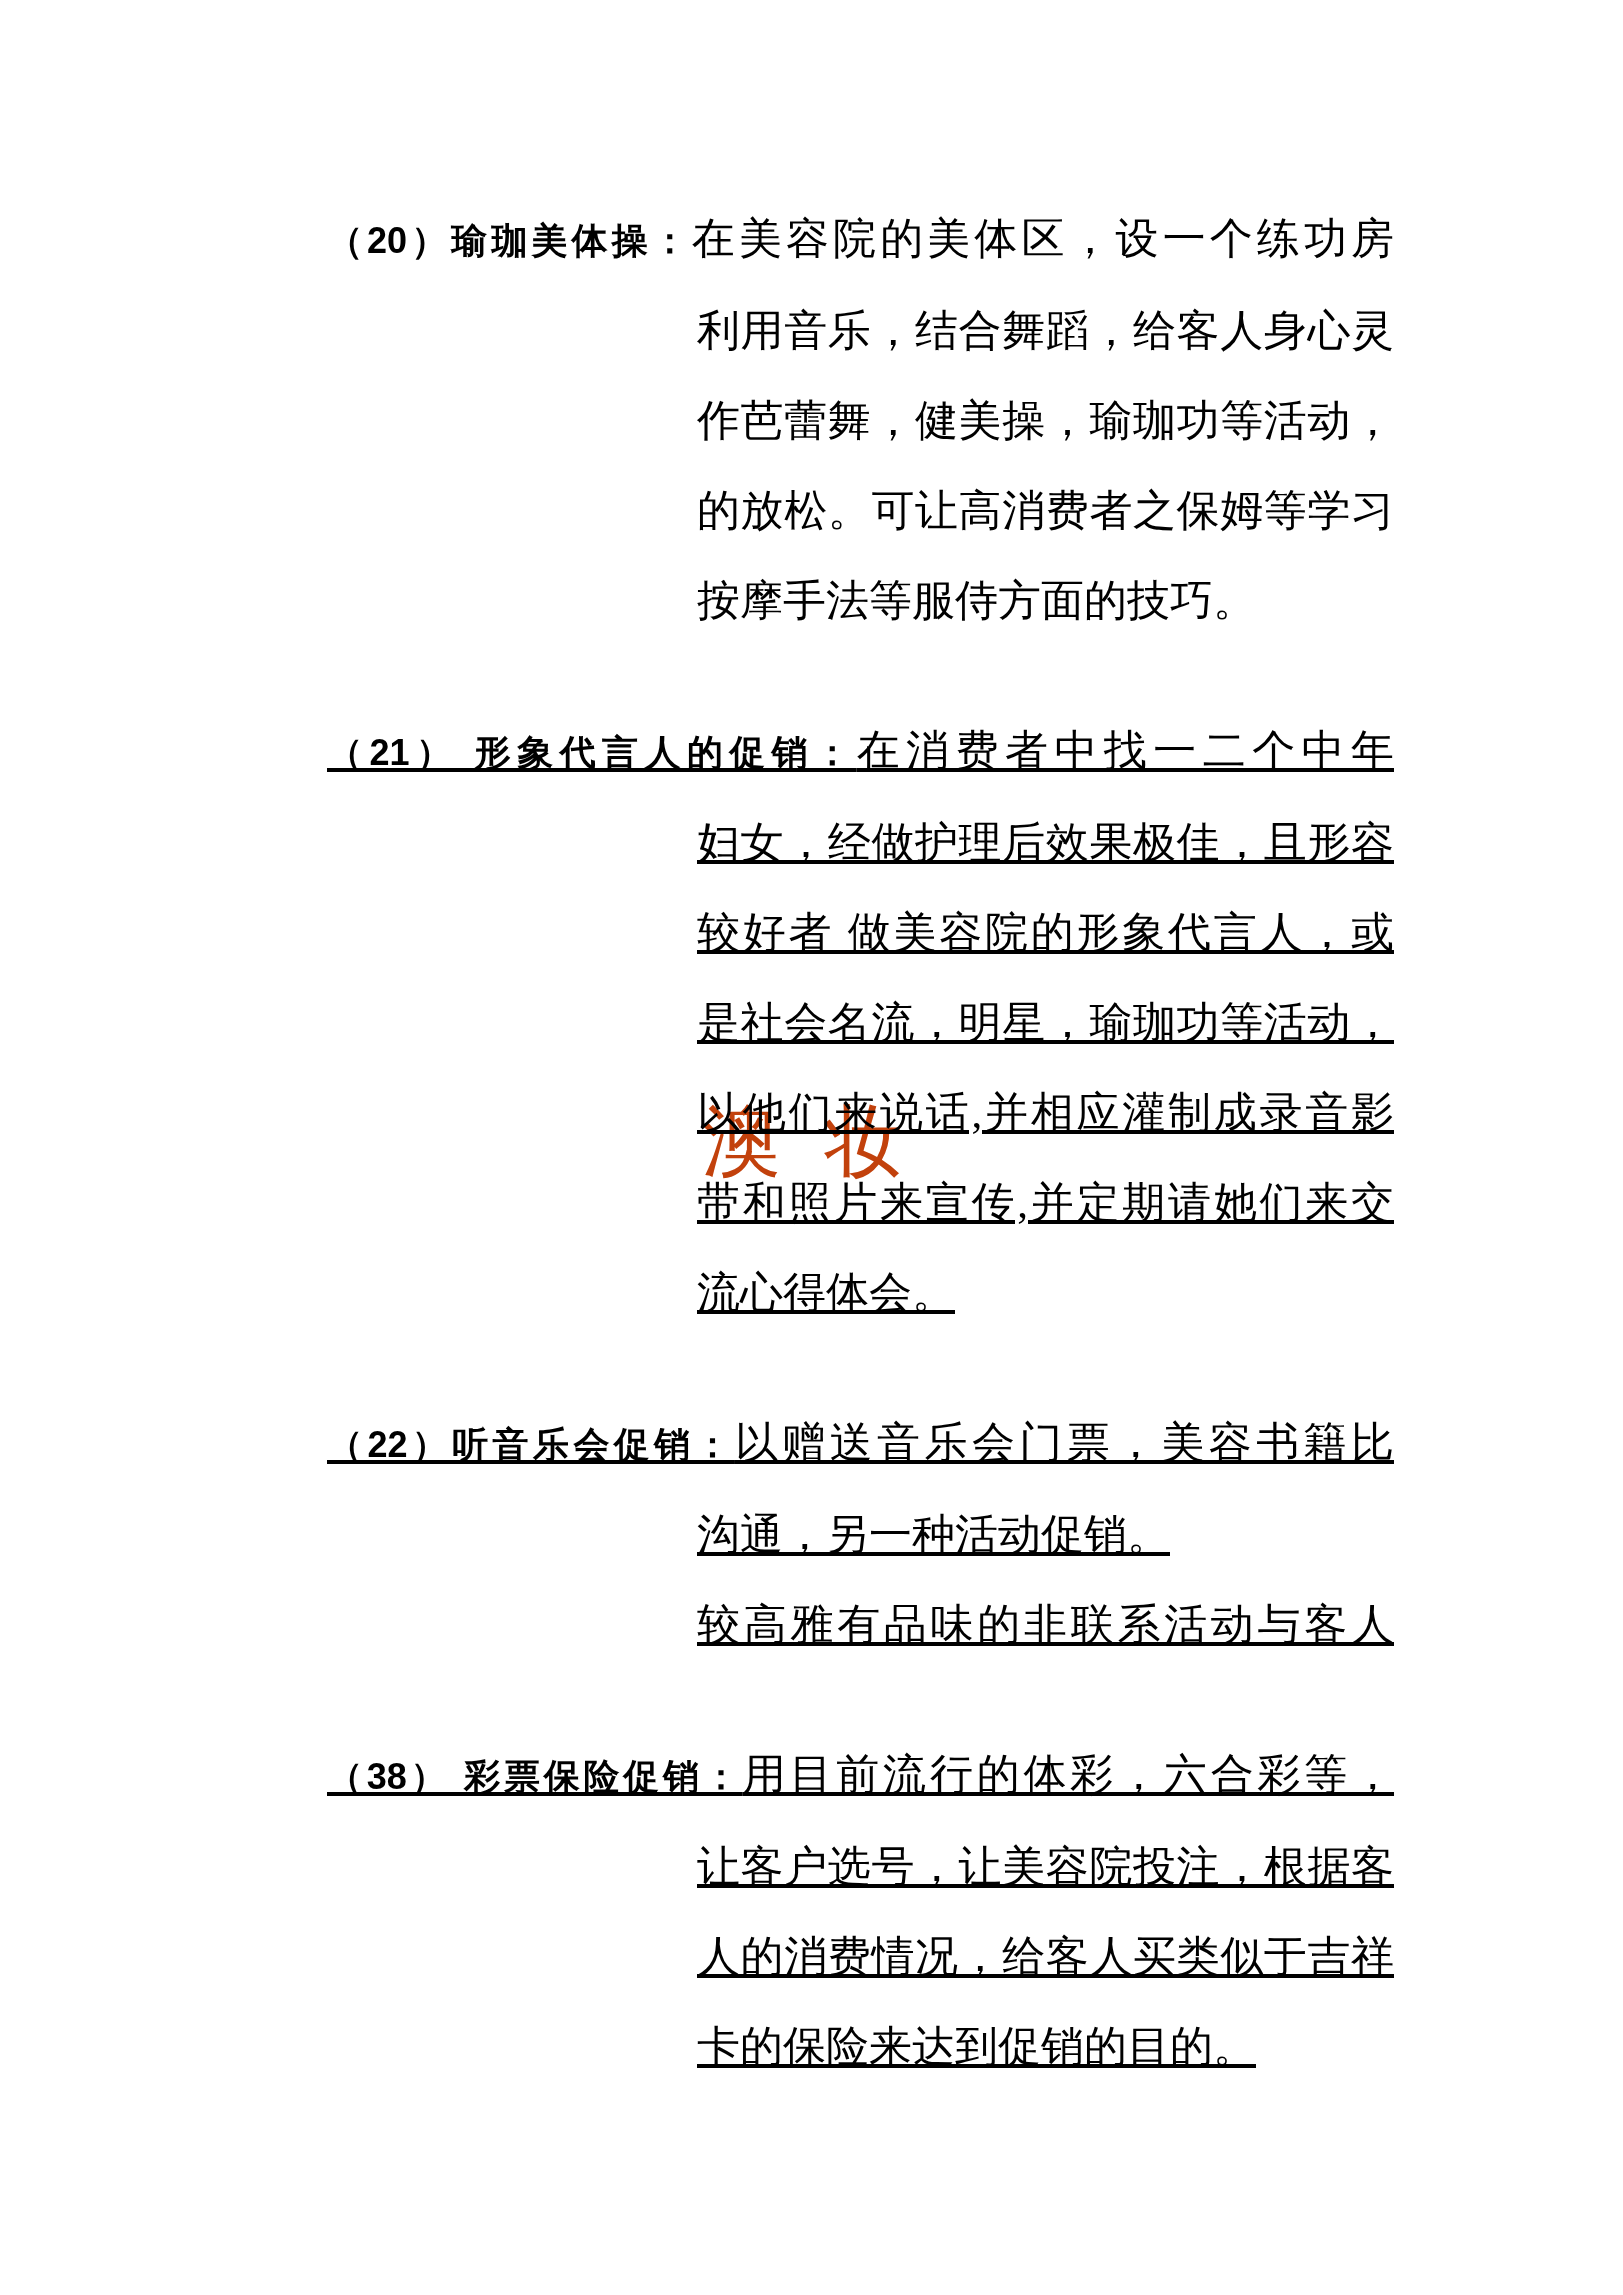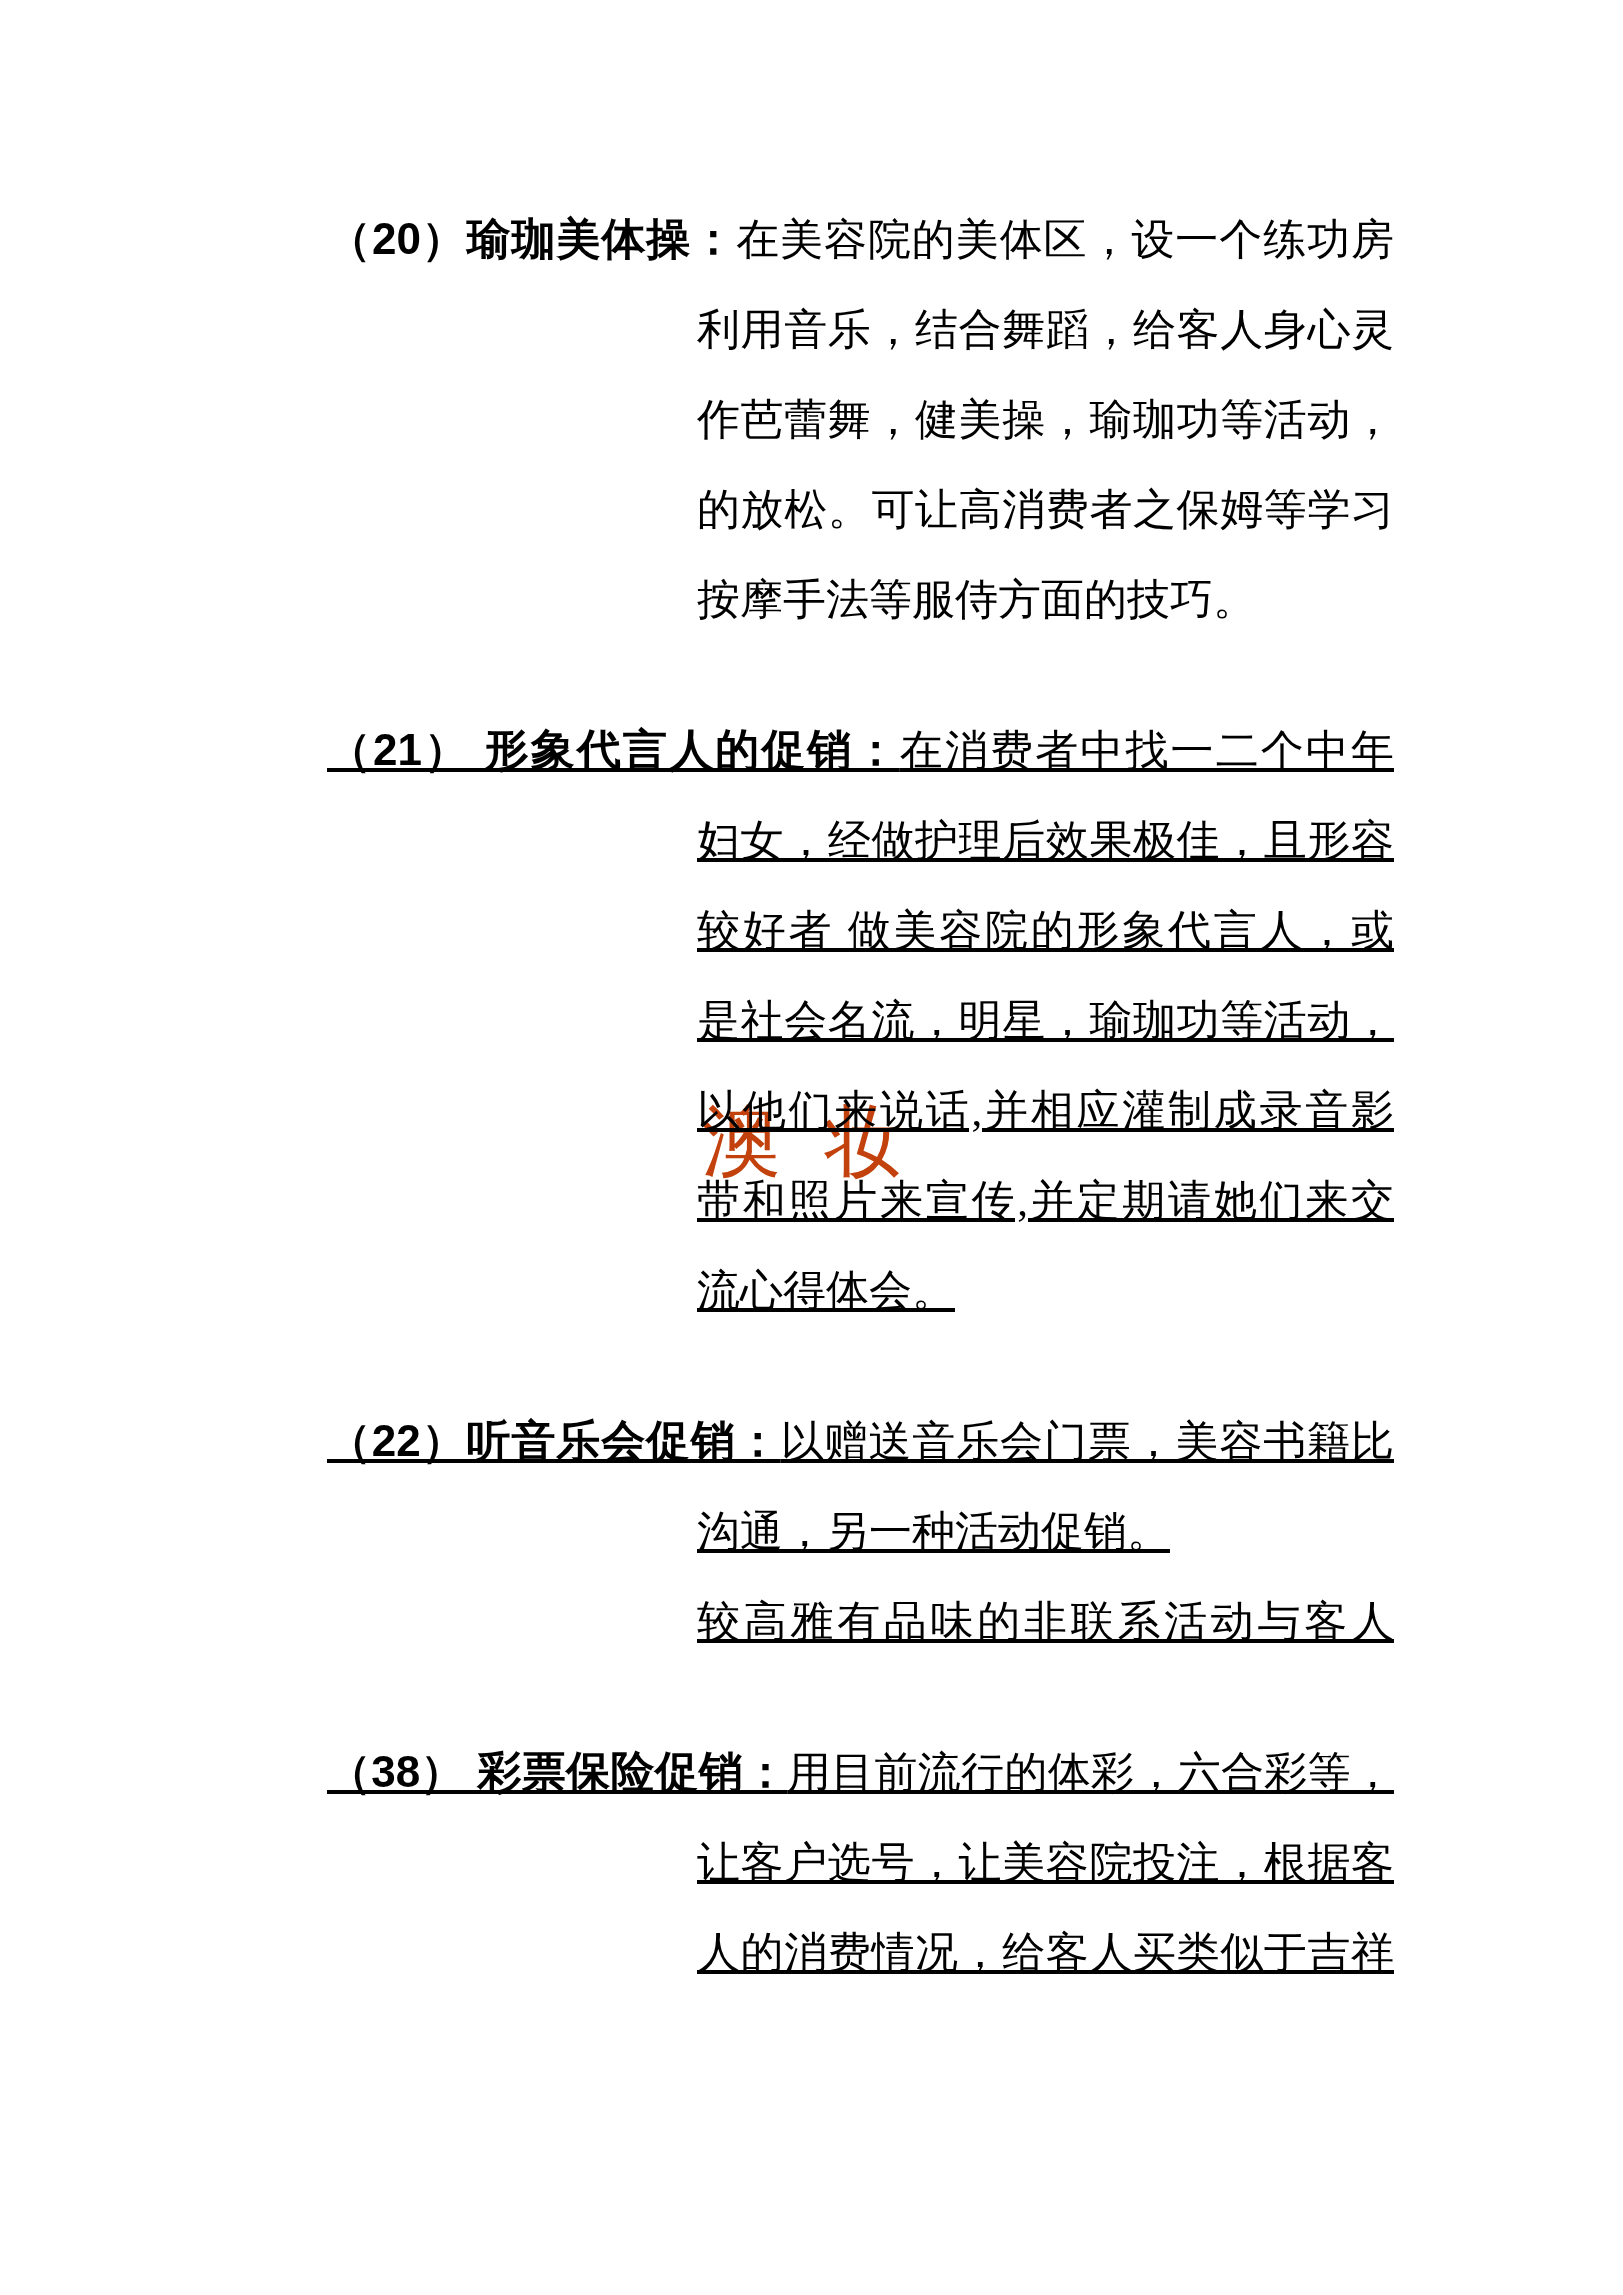--- a/index.html
+++ b/index.html
@@ -60,21 +60,21 @@
   .line.cont {
     margin-left: 370px;
   }
   .line.last {
     text-align: justify;
     text-align-last: left;
   }
   .heading {
     font-family: "Liberation Sans", "DejaVu Sans", sans-serif;
     font-weight: 700;
-    font-size: 44px;
+    font-size: 36px;
   }
 </style>
 </head>
 <body>
 
 <div class="page">
 
   <div class="watermark">澳 妆</div>
 
   <div class="content">
@@ -100,17 +100,18 @@
     <div class="para">
       <div class="line first"><span class="heading">（22）听音乐会促销：</span><span>以赠送音乐会门票，美容书籍比</span></div>
       <div class="line cont last">沟通，另一种活动促销。</div>
       <div class="line cont">较高雅有品味的非联系活动与客人</div>
     </div>
 
     <div class="para">
       <div class="line first"><span class="heading">（38） 彩票保险促销：</span><span>用目前流行的体彩，六合彩等，</span></div>
       <div class="line cont">让客户选号，让美容院投注，根据客</div>
       <div class="line cont">人的消费情况，给客人买类似于吉祥</div>
+      <div class="line cont last">卡的保险来达到促销的目的。</div>
     </div>
 
   </div>
 </div>
 
 
 </body></html>

